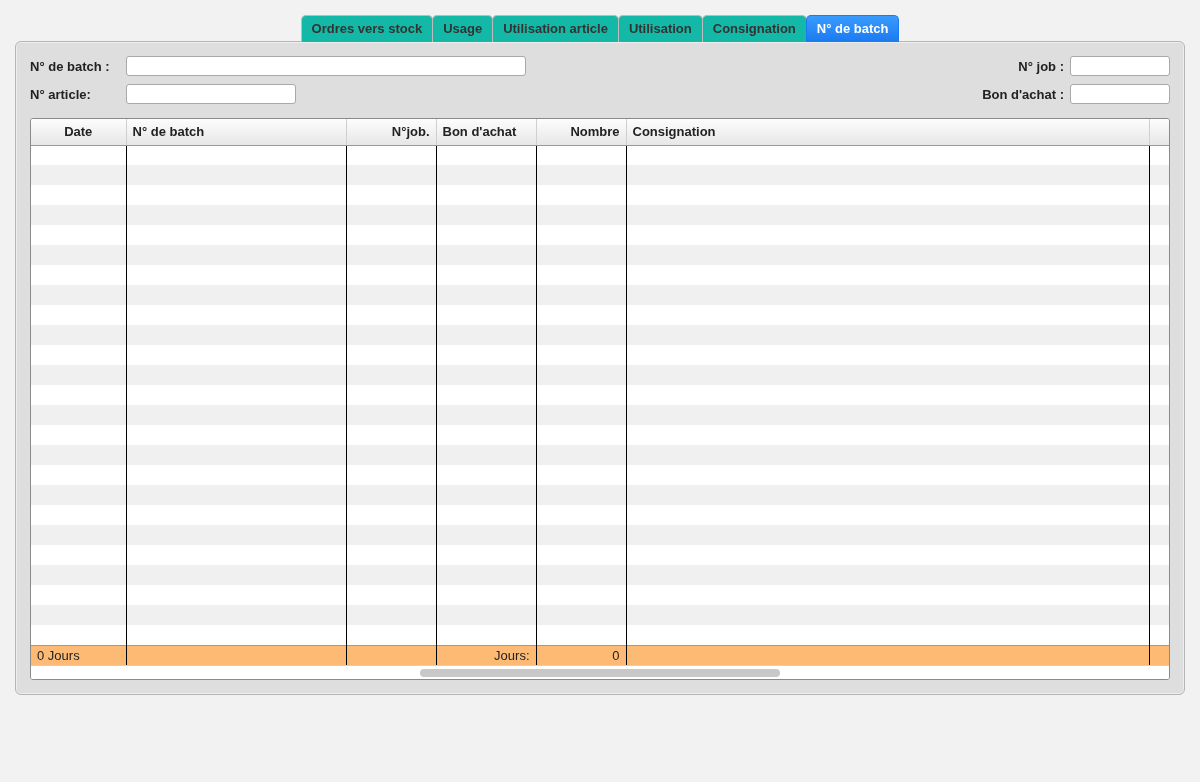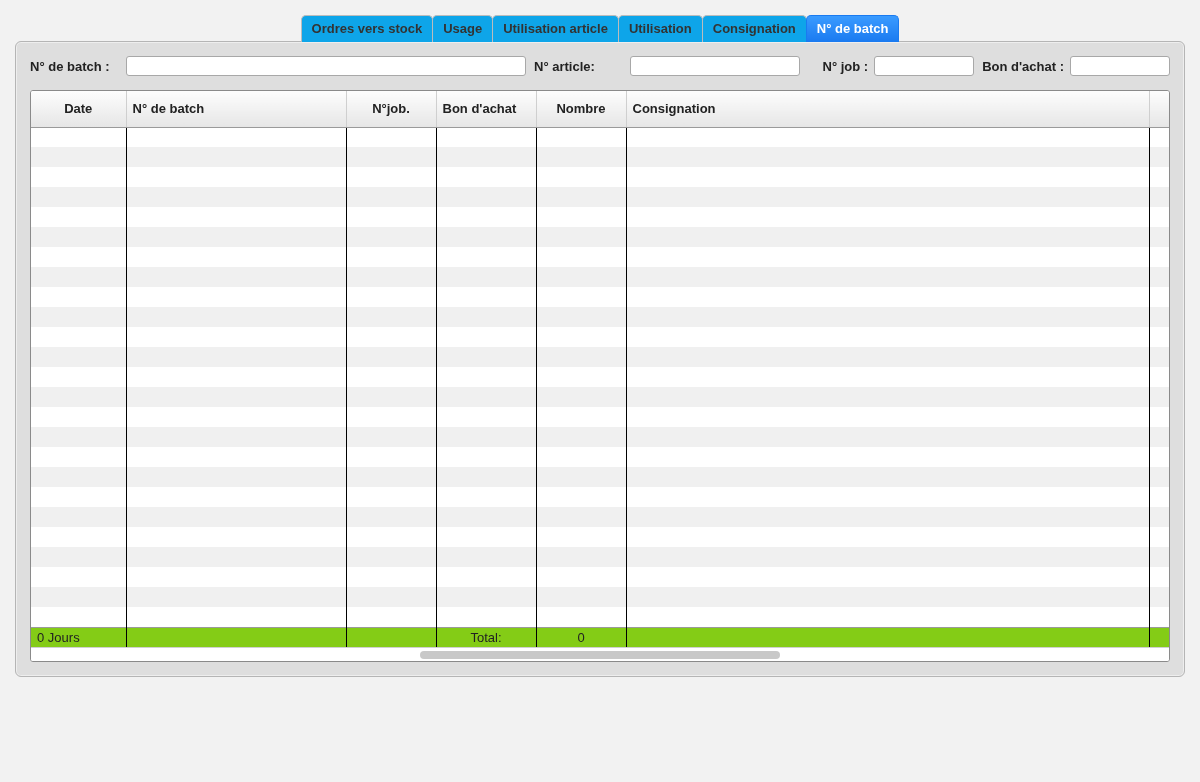--- a/index.html
+++ b/index.html
@@ -12,21 +12,21 @@
   }
   .tab-bar {
     display: flex;
     justify-content: center;
     gap: 0;
     position: relative;
     z-index: 2;
   }
   .tab {
     padding: 4px 10px;
-    background: #0ea5e9;
+    background: #14b8a6;
     border: 1px solid #bcbcbc;
     border-bottom: none;
     border-radius: 5px 5px 0 0;
     margin-left: -1px;
     font-weight: bold;
     color: #333;
     cursor: pointer;
     font-size: 13px;
     line-height: 1.4;
   }
@@ -45,21 +45,21 @@
     box-shadow: inset 0 0 0 1px #eee;
   }
   .filters {
     display: flex;
     justify-content: space-between;
     margin-bottom: 14px;
     gap: 20px;
   }
   .filters-left, .filters-right {
     display: flex;
-    flex-direction: row;
+    flex-direction: column;
     gap: 8px;
   }
   .filters-right .filter-row { justify-content: flex-end; }
   .filter-row {
     display: flex;
     align-items: center;
     gap: 6px;
   }
   .filter-row label {
     font-weight: bold;
@@ -91,50 +91,50 @@
     table-layout: fixed;
   }
   thead th {
     background: linear-gradient(#fdfdfd, #e6e6e6);
     border-bottom: 1px solid #9a9a9a;
     border-right: 1px solid #cfcfcf;
     font-weight: bold;
     font-size: 13px;
     padding: 3px 6px;
     text-align: left;
-    height: 36px;
+    height: 26px;
   }
   thead th:last-child { border-right: none; }
   tbody td {
     border-right: 1px solid #000;
     height: 20px;
     padding: 0 6px;
     font-size: 13px;
   }
   tbody td:last-child { border-right: none; }
   tbody tr:nth-child(odd)  td { background: #fff; }
   tbody tr:nth-child(even) td { background: #f0f0f0; }
   tfoot td {
     border-top: 1px solid #9a9a9a;
     border-right: 1px solid #000;
-    background: #84cc16;
+    background: #fdba74;
     font-size: 13px;
     padding: 2px 6px;
     height: 20px;
   }
   tfoot td:last-child { border-right: none; }
   .col-date   { width: 95px; }
   .col-batch  { width: 220px; }
   .col-job    { width: 90px; text-align: right; }
   .col-bon    { width: 100px; }
   .col-nombre { width: 90px; text-align: right; }
   .col-desc   { width: auto; }
   .col-tail   { width: 20px; }
 
-  .right { text-align: center; }
+  .right { text-align: right; }
 
   .scroll-track {
     height: 14px;
     background: #fff;
     border-top: 1px solid #d0d0d0;
     display: flex;
     justify-content: center;
     align-items: center;
   }
   .scroll-thumb {
@@ -428,21 +428,21 @@
             <td class="right"></td>
             <td></td>
             <td></td>
           </tr>
         </tbody>
       <tfoot>
         <tr>
           <td>0 Jours</td>
           <td></td>
           <td></td>
-          <td class="right">Total:</td>
+          <td class="right">Jours:</td>
           <td class="right">0</td>
           <td></td>
           <td></td>
         </tr>
       </tfoot>
     </table>
     <div class="scroll-track">
       <div class="scroll-thumb"></div>
     </div>
   </div>

